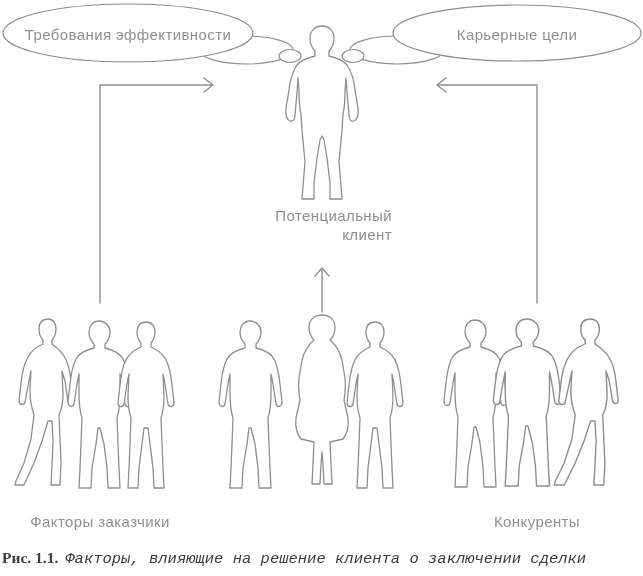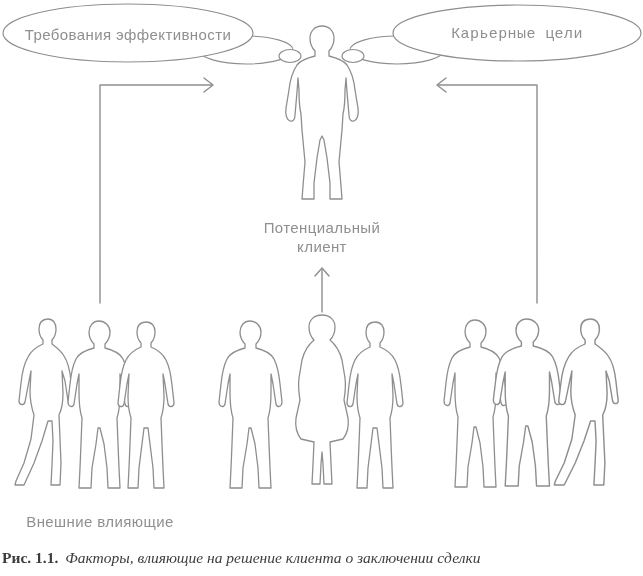--- a/index.html
+++ b/index.html
@@ -15,21 +15,21 @@
   .fig{fill:#fff;stroke:var(--line);stroke-width:1.3;stroke-linejoin:round;stroke-linecap:round;vector-effect:non-scaling-stroke;}
   .bubble{fill:#fff;stroke:var(--line);stroke-width:1.2;}
   .tail{fill:#fff;stroke:var(--line);stroke-width:1.1;}
   .arrow{fill:none;stroke:var(--line);stroke-width:1.4;stroke-linejoin:round;stroke-linecap:round;}
   .lbl{position:absolute;color:var(--diagram-text);font-size:15px;line-height:19px;text-align:center;letter-spacing:.4px;}
   .bubble-lbl{width:240px;}
   .center-lbl{width:140px;}
   .group-lbl{width:190px;}
   .caption{position:absolute;left:2px;top:549px;font-size:15.5px;color:var(--caption-text);white-space:nowrap;}
   .caption .num{font-weight:bold;font-family:Liberation Serif, serif;margin-right:7px;}
-  .caption .txt{font-family:Liberation Serif, serif;font-style:italic;}
+  .caption .txt{font-family:Liberation Mono, monospace;font-style:italic;}
 </style>
 </head>
 <body>
 
 <div class="stage">
 
   <svg width="643" height="545" viewBox="0 0 643 545" xmlns="http://www.w3.org/2000/svg">
     <defs>
       <path id="fig-male" d="M35,5 C29,5 25,10 25,16 C25,21 27,25 30,28 L30,32 C22,34 15,37 12,43 C9,49 7,58 6,68 L4,86 C4,91 9,92 10,88 L13,68 L15,58 L15,76 C15,86 16,96 18,102 L17,128 L16,152 L15,172 L27,172 L28,152 L32,128 L34,112 L36,112 L40,128 L43,152 L44,172 L56,172 L55,152 L54,128 L53,102 C55,96 56,86 56,76 L56,58 L58,68 L61,88 C62,92 67,91 67,86 L65,68 C64,58 62,49 59,43 C56,37 49,34 41,32 L41,28 C44,25 46,21 46,16 C46,10 41,5 35,5 Z"></path>
       <path id="fig-female-kick" d="M36,6 C30,6 27,10 27,16 C27,21 29,25 31,27 L31,31 C24,34 19,38 16,44 C12,51 10,60 9,70 L7,88 C7,92 12,93 13,89 L17,68 L19,58 L18,78 C18,88 20,96 22,102 L19,126 L12,150 L4,168 L3,172 L12,172 L22,150 L30,128 L36,108 L40,108 L41,128 L40,152 L39,172 L48,172 L49,150 L48,126 L47,102 C50,96 51,88 51,80 L50,58 L53,68 L56,88 C57,92 62,91 61,87 L59,68 C58,58 56,49 52,43 C49,38 44,34 40,31 L40,27 C42,25 44,21 44,16 C44,10 41,6 36,6 Z"></path>
@@ -73,23 +73,24 @@
     </g>
 
     <g>
       <use href="#fig-male" class="fig" transform="translate(440,315)"></use>
       <use href="#fig-male" class="fig" transform="translate(489,314) scale(1.08,1)"></use>
       <use href="#fig-female-kick" class="fig" transform="translate(551,313) scale(1.1,1)"></use>
     </g>
   </svg>
 
   <div class="lbl bubble-lbl" style="left:8px;top:25px;">Требования эффективности</div>
-  <div class="lbl bubble-lbl" style="left:397px;top:25px;font-family:Liberation Mono, monospace;">Карьерные цели</div>
+  <div class="lbl bubble-lbl" style="left:397px;top:25px;">Карьерные цели</div>
 
-  <div class="lbl center-lbl" style="left:252px;top:218px;">Потенциальный клиент</div>
+  <div class="lbl center-lbl" style="left:252px;top:206px;text-align:right;">Потенциальный клиент</div>
 
-  <div class="lbl group-lbl" style="left:5px;top:512px;">Внешние влияющие</div>
+  <div class="lbl group-lbl" style="left:5px;top:512px;">Факторы заказчики</div>
+  <div class="lbl group-lbl" style="left:442px;top:512px;">Конкуренты</div>
 
   <div class="caption">
     <span class="num">Рис. 1.1.</span><span class="txt">Факторы, влияющие на решение клиента о заключении сделки</span>
   </div>
 
 </div>
 
 </body></html>

